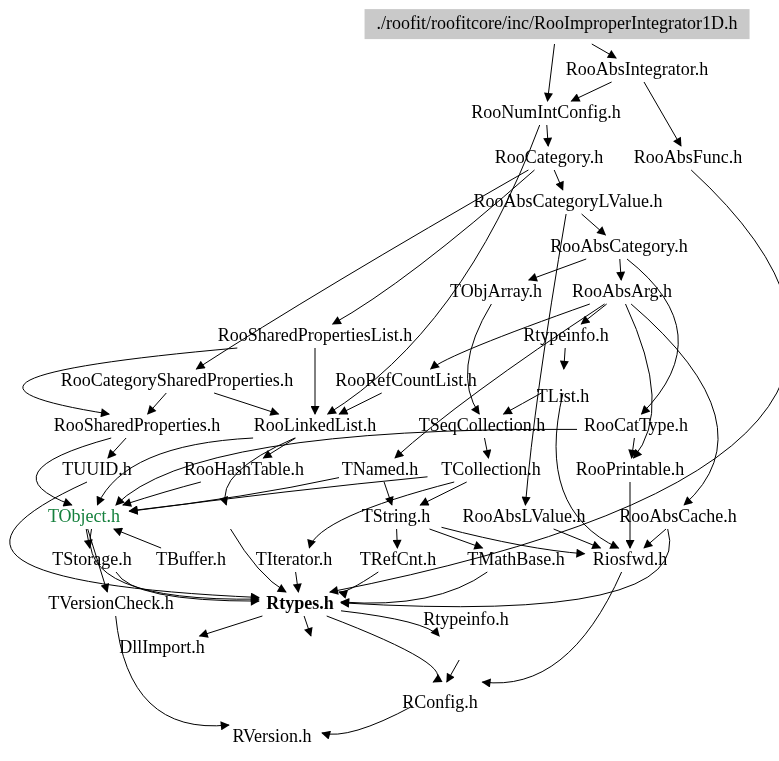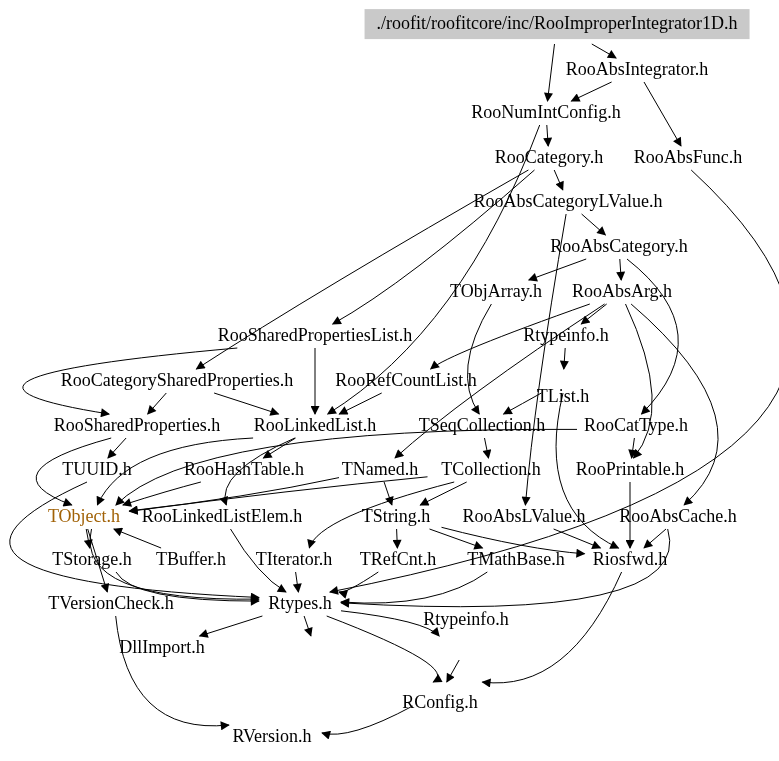--- a/index.html
+++ b/index.html
@@ -128,31 +128,30 @@
       <div class="node" style="left: 563px; top: 381px; color: rgb(0, 0, 0); margin-top: 16px;">TList.h</div>
       <div class="node" style="left: 137px; top: 426px; color: rgb(0, 0, 0);">RooSharedProperties.h</div>
       <div class="node" style="left: 315px; top: 426px; color: rgb(0, 0, 0);">RooLinkedList.h</div>
       <div class="node" style="left: 482px; top: 426px; color: rgb(0, 0, 0);">TSeqCollection.h</div>
       <div class="node" style="left: 636px; top: 426px; color: rgb(0, 0, 0);">RooCatType.h</div>
       <div class="node" style="left: 97px; top: 470px; color: rgb(0, 0, 0);">TUUID.h</div>
       <div class="node" style="left: 244px; top: 470px; color: rgb(0, 0, 0);">RooHashTable.h</div>
       <div class="node" style="left: 380px; top: 470px; color: rgb(0, 0, 0);">TNamed.h</div>
       <div class="node" style="left: 491px; top: 470px; color: rgb(0, 0, 0);">TCollection.h</div>
       <div class="node" style="left: 630px; top: 470px; color: rgb(0, 0, 0);">RooPrintable.h</div>
-      <div class="node" style="left: 84px; top: 517px; color: #a16207;">TObject.h</div>
-      <div class="node" style="left: 222px; top: 517px; color: rgb(0, 0, 0);">RooLinkedListElem.h</div>
+      <div class="node" style="left: 84px; top: 517px; color: #15803d;">TObject.h</div>
       <div class="node" style="left: 396px; top: 517px; color: rgb(0, 0, 0);">TString.h</div>
       <div class="node" style="left: 524px; top: 517px; color: rgb(0, 0, 0);">RooAbsLValue.h</div>
       <div class="node" style="left: 678px; top: 517px; color: rgb(0, 0, 0);">RooAbsCache.h</div>
       <div class="node" style="left: 92px; top: 560px; color: rgb(0, 0, 0);">TStorage.h</div>
       <div class="node" style="left: 191px; top: 560px; color: rgb(0, 0, 0);">TBuffer.h</div>
       <div class="node" style="left: 294px; top: 560px; color: rgb(0, 0, 0);">TIterator.h</div>
       <div class="node" style="left: 398px; top: 560px; color: rgb(0, 0, 0);">TRefCnt.h</div>
       <div class="node" style="left: 516px; top: 560px; color: rgb(0, 0, 0);">TMathBase.h</div>
       <div class="node" style="left: 630px; top: 560px; color: rgb(0, 0, 0);">Riosfwd.h</div>
       <div class="node" style="left: 111px; top: 604px; color: rgb(0, 0, 0);">TVersionCheck.h</div>
-      <div class="node" style="left: 300px; top: 604px; color: rgb(0, 0, 0);">Rtypes.h</div>
+      <div class="node" style="left: 300px; top: 604px; color: rgb(0, 0, 0); font-weight: bold;">Rtypes.h</div>
       <div class="node" style="left: 162px; top: 648px; color: rgb(0, 0, 0);">DllImport.h</div>
       <div class="node" style="left: 466px; top: 620px; color: rgb(0, 0, 0);">Rtypeinfo.h</div>
       <div class="node" style="left: 440px; top: 703px; color: rgb(0, 0, 0);">RConfig.h</div>
       <div class="node" style="left: 272px; top: 737px; color: rgb(0, 0, 0);">RVersion.h</div>
     </div>
 </div>
 
 </body></html>

